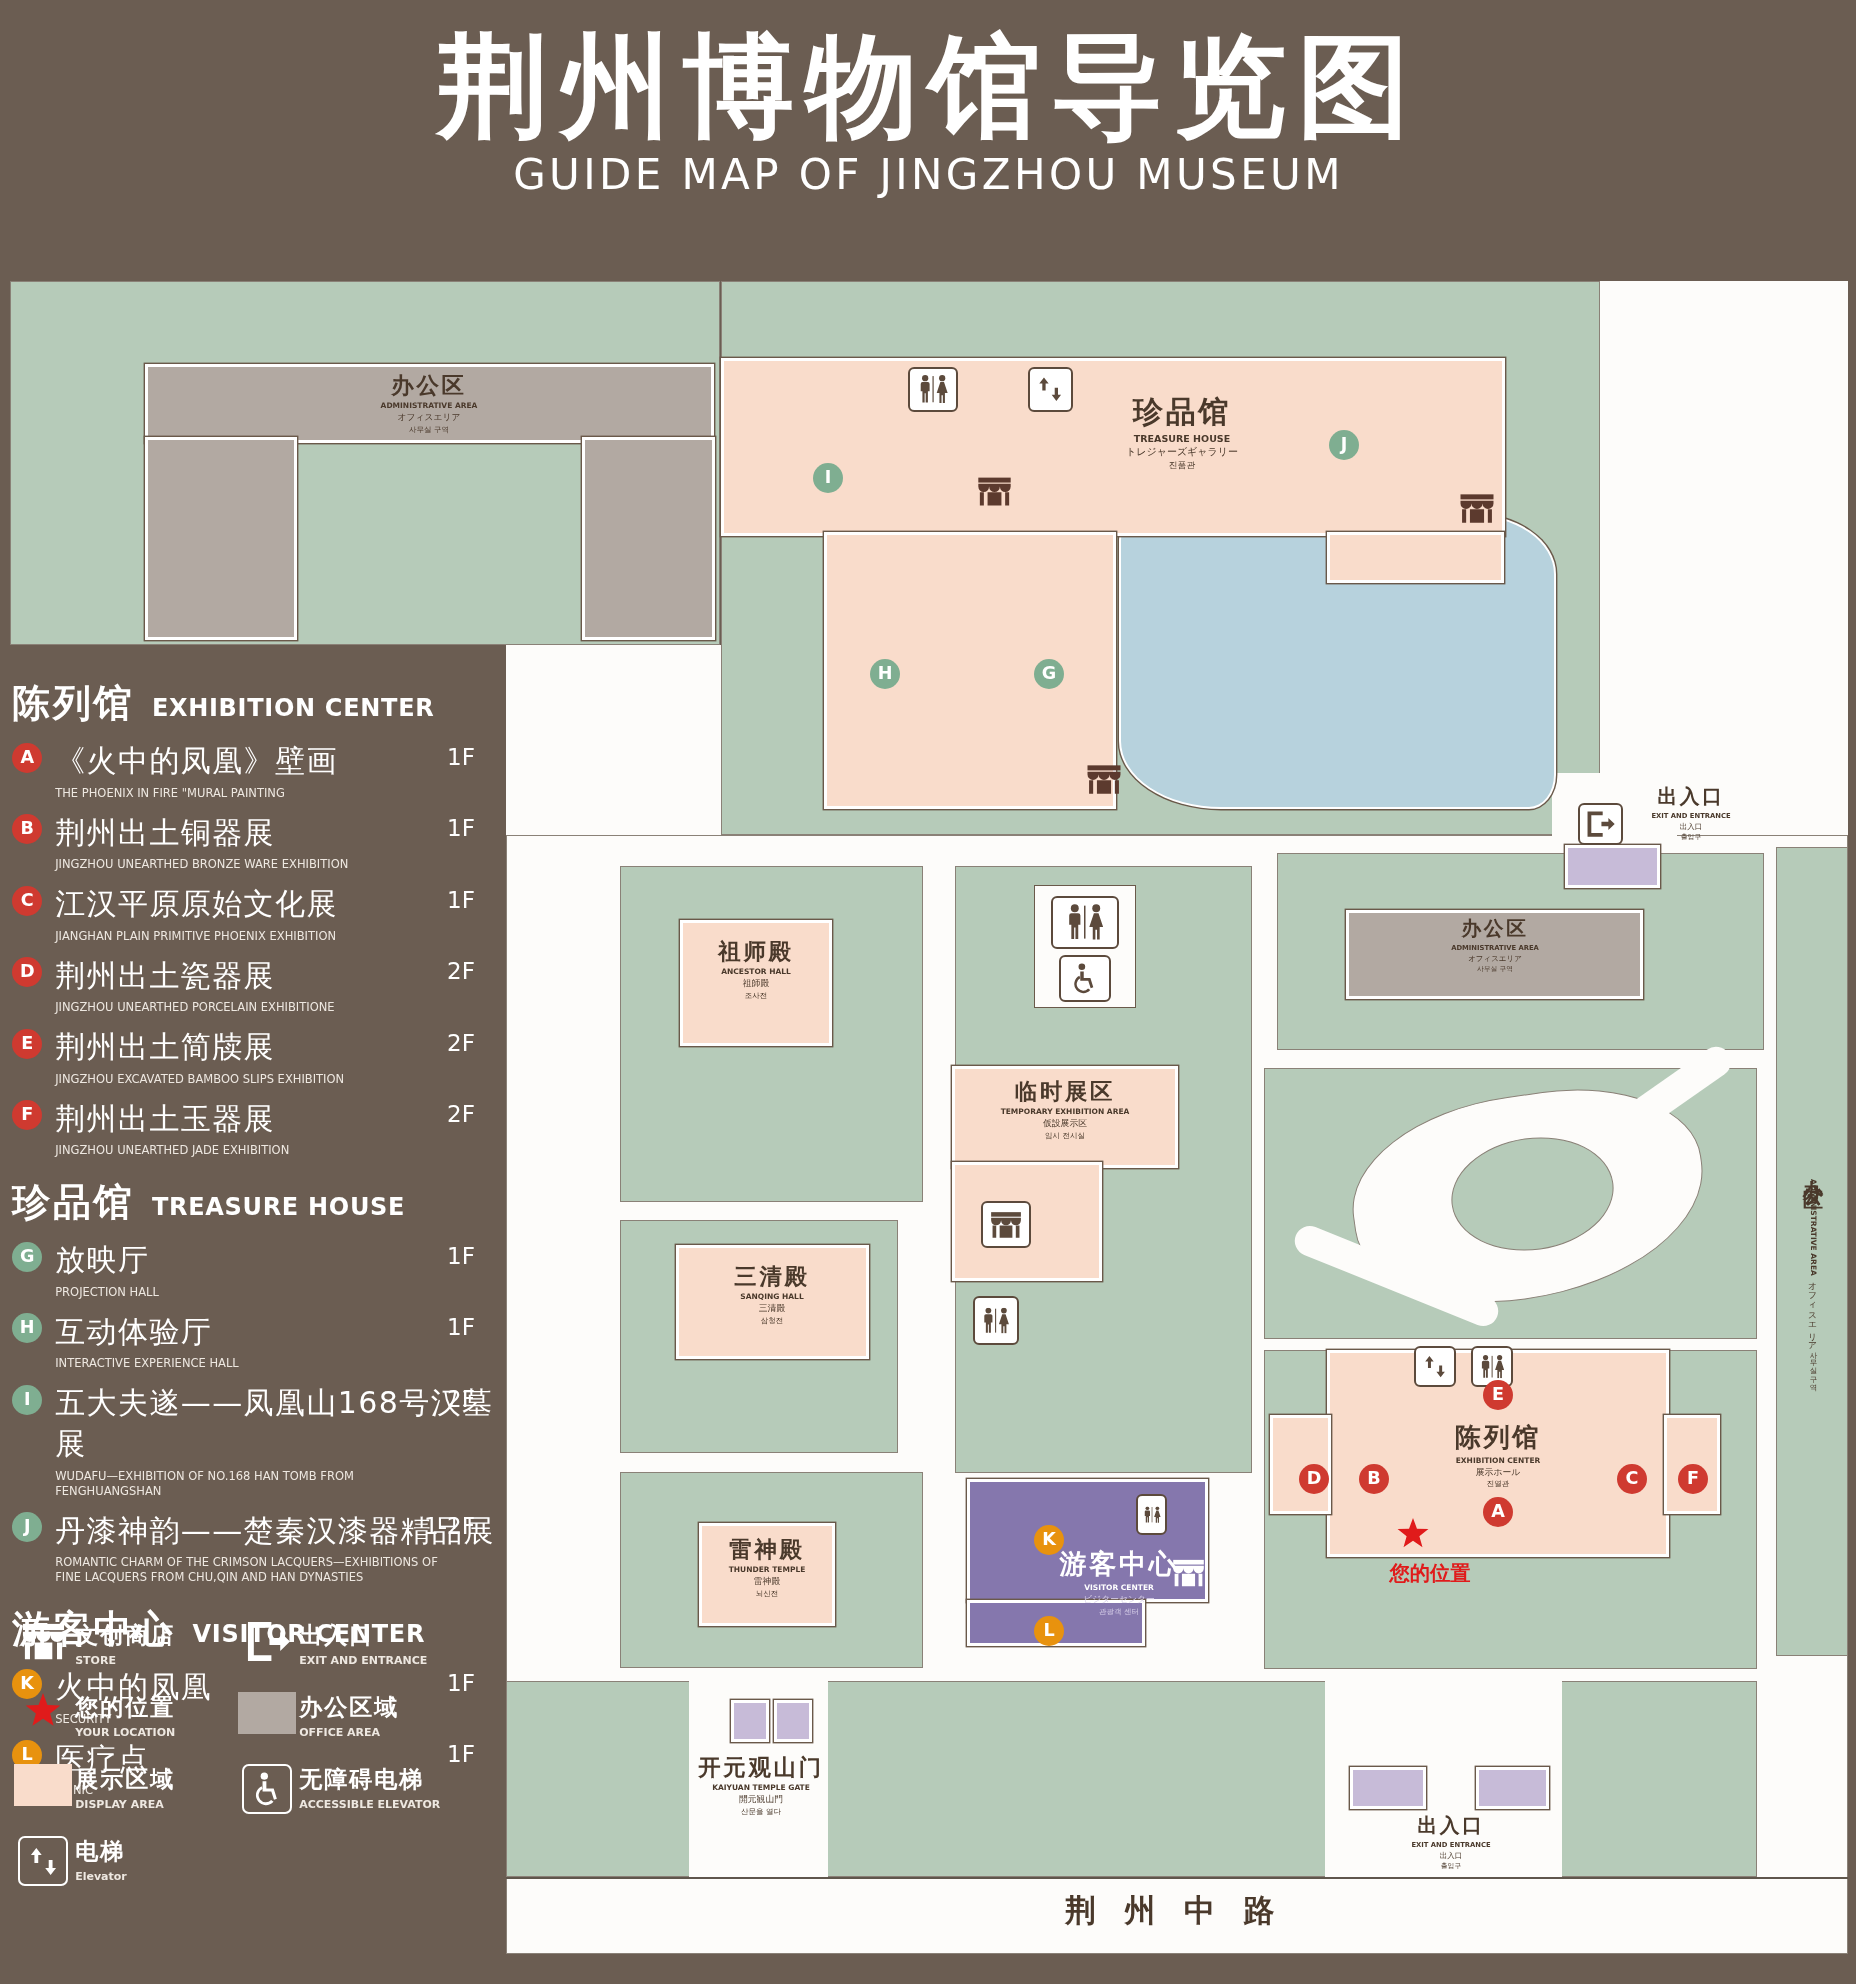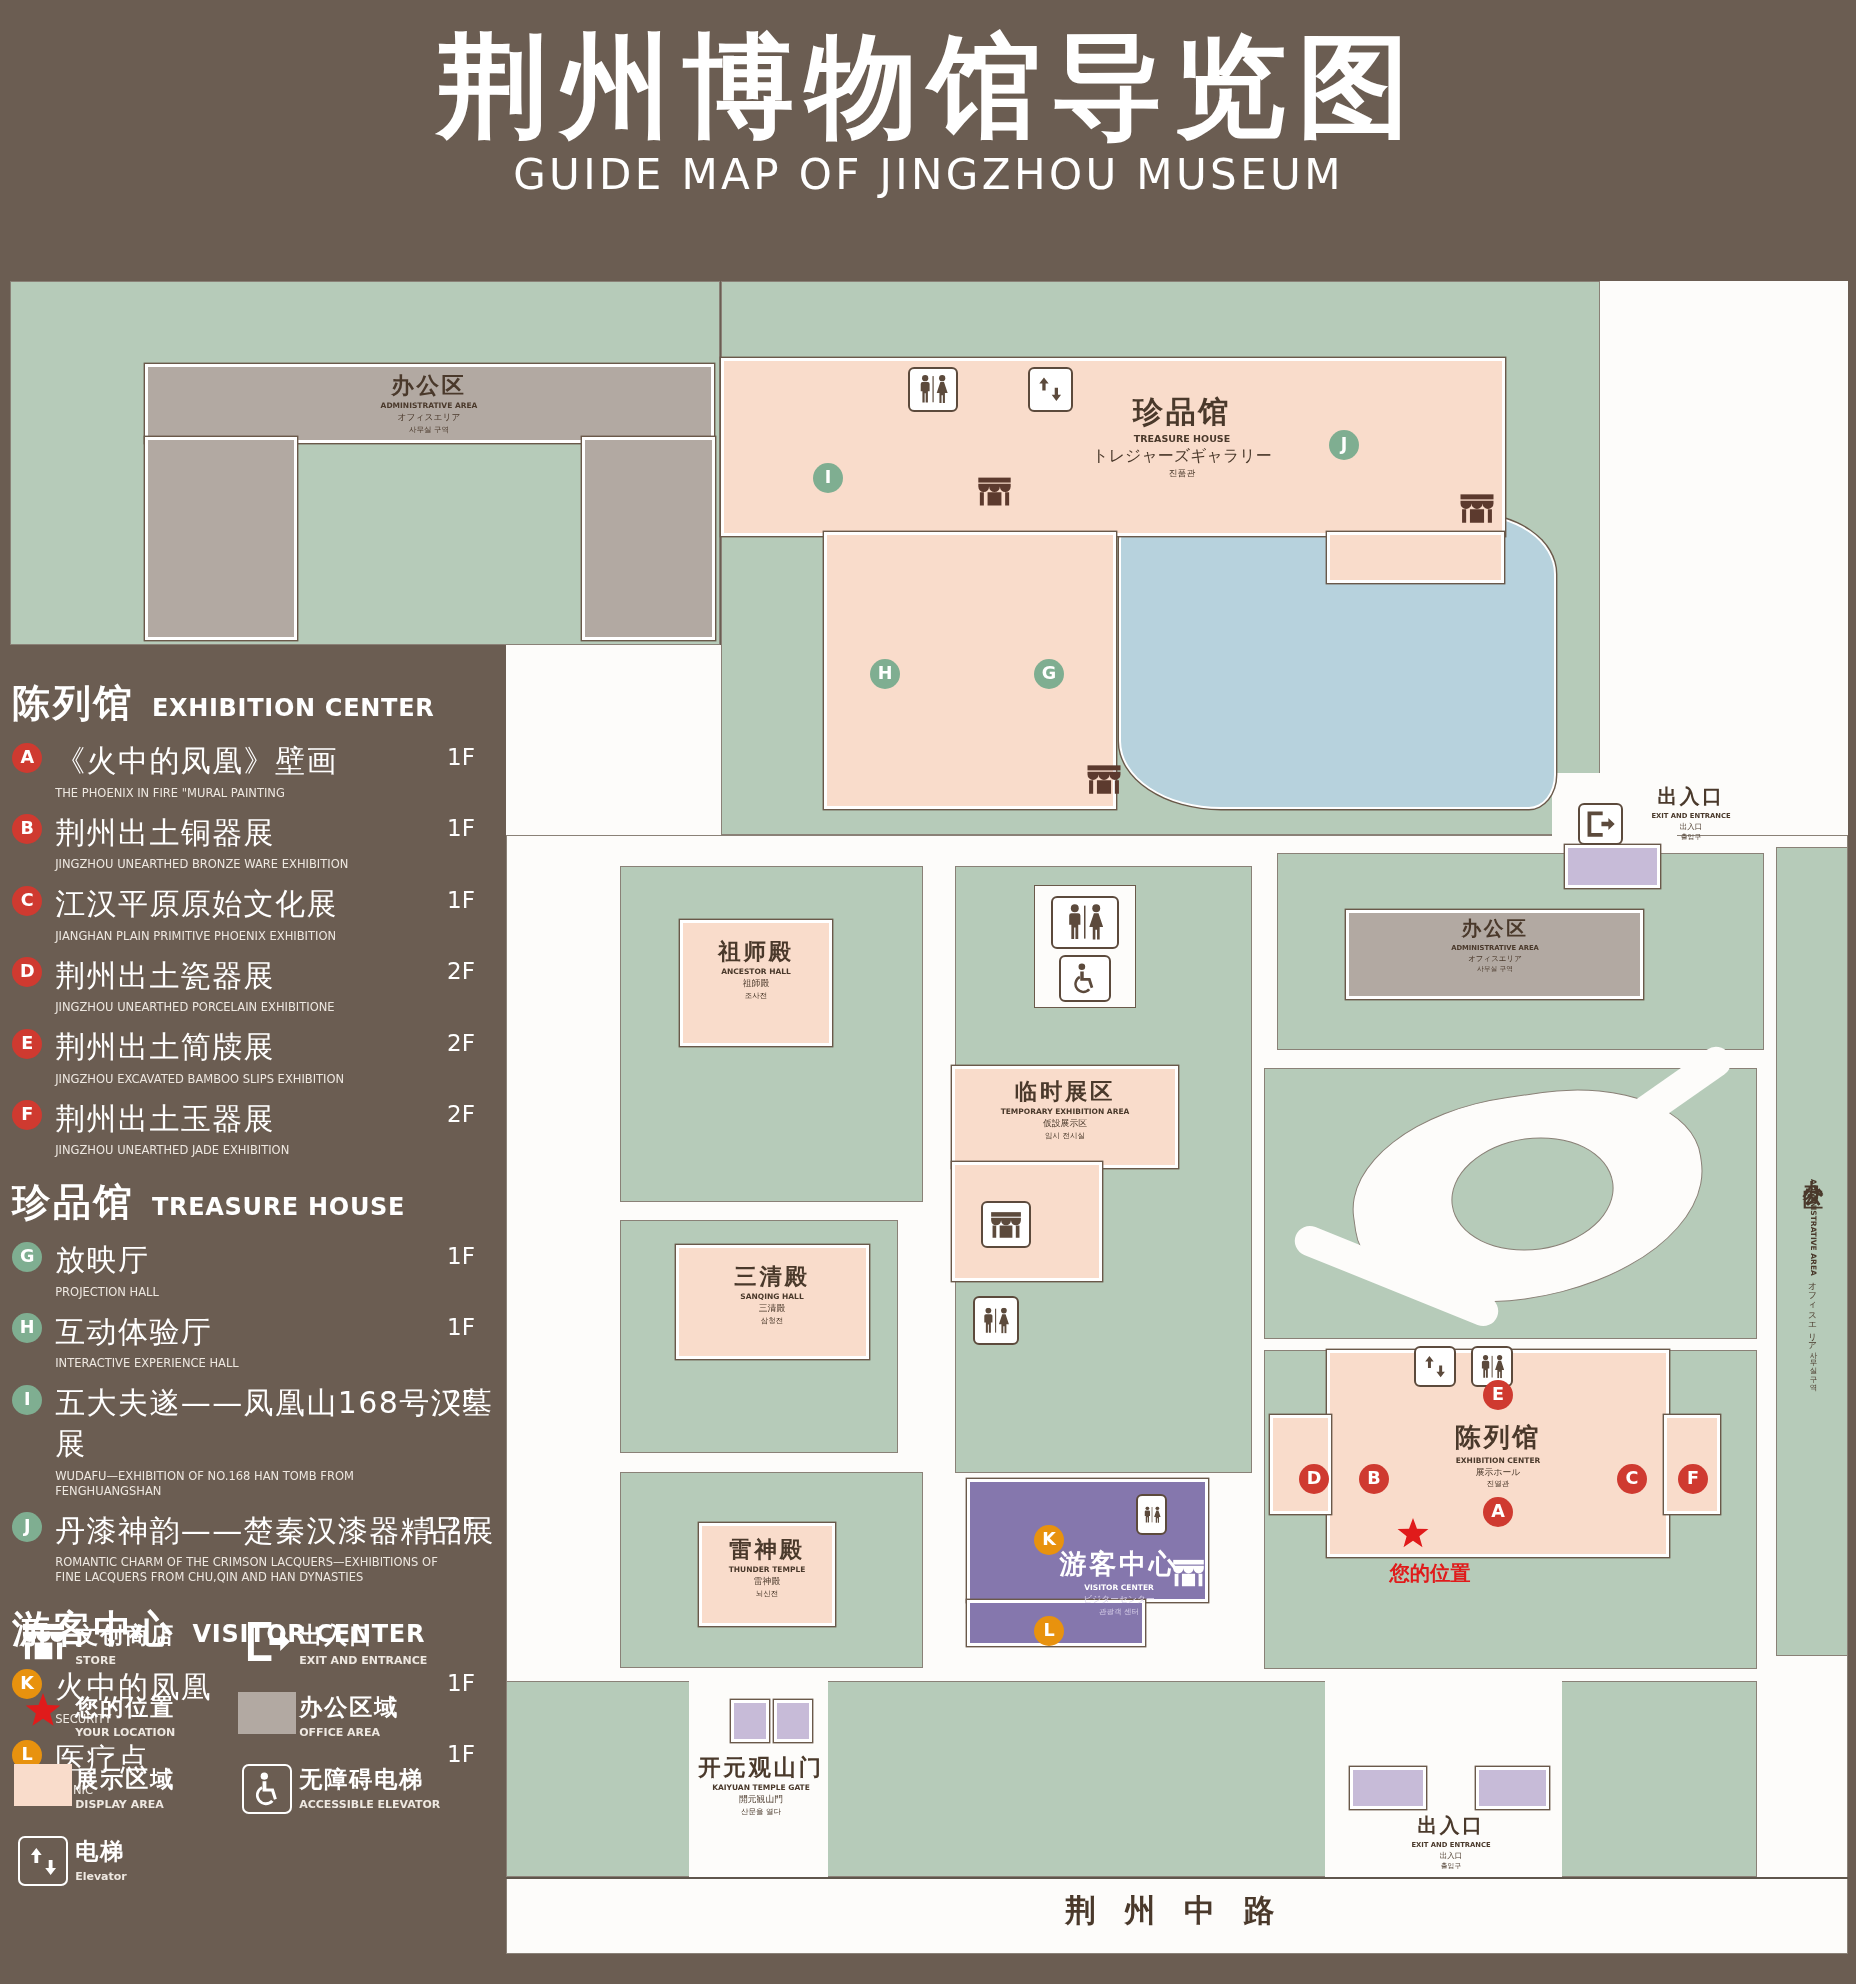--- a/index.html
+++ b/index.html
@@ -11,21 +11,21 @@
   .bldg{border:3.4px solid #fff;box-shadow:0 0 0 1.4px #6a594a}
   .pink{background:#f9dccb}
   .gray{background:#b2a9a2}
   .purple{background:#8577ad}
   .lpurple{background:#c7bbd8}
   .water{background:#b7d2dd;border:2.7px solid #fff;box-shadow:0 0 0 1.4px #6a594a}
   
   .bl{position:absolute;transform:translateX(-50%);text-align:center;color:#4a392b;line-height:1.25;white-space:nowrap;z-index:6}
   .bl .zh{font-size:27px;font-weight:bold;letter-spacing:2.7px}
   .bl .en{font-size:9.5px;font-weight:bold;margin-top:2px}
-  .bl .ja{font-size:16px;margin-top:2px}
+  .bl .ja{font-size:10px;margin-top:2px}
   .bl .ko{font-size:8.8px;margin-top:1.4px}
   .bl.sm .zh{font-size:22.4px}
   .bl.sm .en{font-size:7.5px}
   .bl.sm .ja{font-size:8.8px}
   .bl.sm .ko{font-size:7.5px}
   .bl.xs .zh{font-size:19.7px}
   .bl.xs .en{font-size:6.8px}
   .bl.xs .ja{font-size:7.5px}
   .bl.xs .ko{font-size:6.8px}
   .bl.light{color:#fff}

